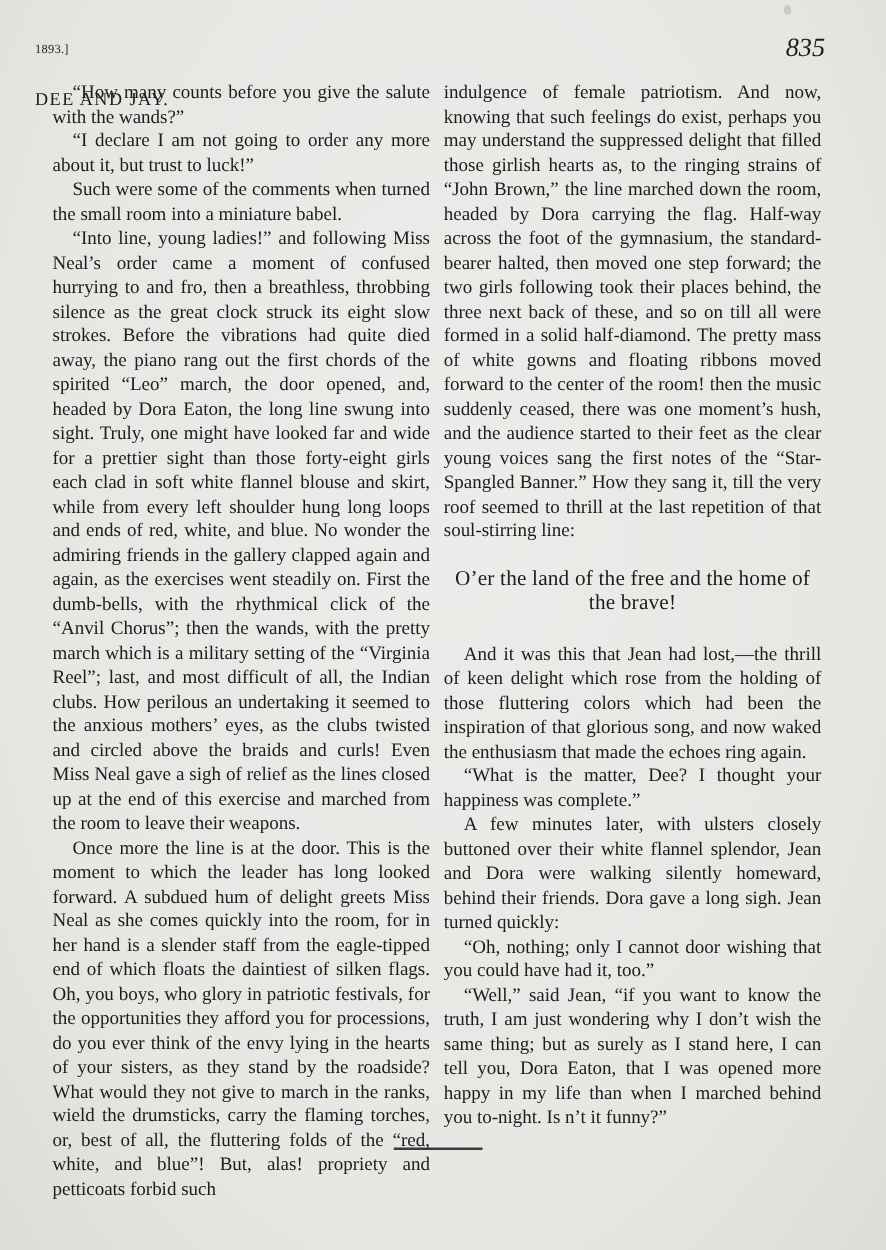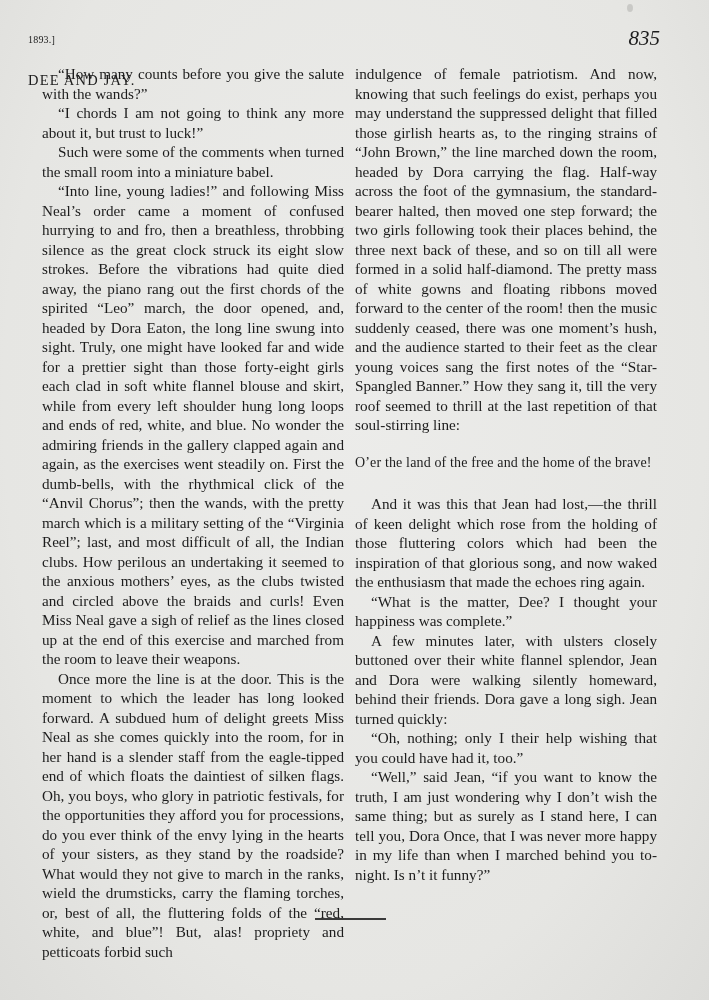--- a/index.html
+++ b/index.html
@@ -24,51 +24,51 @@
     position:absolute; top:64px; width:302px;
     font-size:15.2px; line-height:19.5px;
     text-align:justify;
   }
   .col.left { left:42px; }
   .col.right { left:355px; }
   .col p { margin:0; text-indent:16px; }
   .col p.noindent { text-indent:0; }
   .verse {
     margin:18px 0 22px 0 !important; text-indent:0 !important;
-    font-size:14px; letter-spacing:0.15px; text-align:left;
+    font-size:17px; letter-spacing:0.15px; text-align:center;
   }
   .rule {
     position:absolute; left:315px; top:918px; width:71px; height:1.5px; background:#3a3a3a;
   }
   .speck { position:absolute; width:6px; height:8px; border-radius:50%; background:#c9c9c6; left:627px; top:4px; }
 </style>
 </head>
 <body>
 
 <div class="page">
   <div class="speck"></div>
 
   <div class="header">
     <span class="hdr-year">1893.]</span>
     <span class="hdr-title">DEE AND JAY.</span>
     <span class="hdr-page">835</span>
   </div>
 
   <div class="col left">
     <p>“How many counts before you give the salute with the wands?”</p>
-    <p>“I chords I am not going to think any more about it, but trust to luck!”</p>
+    <p>“I declare I am not going to order any more about it, but trust to luck!”</p>
     <p>Such were some of the comments when turned the small room into a miniature babel.</p>
     <p>“Into line, young ladies!” and following Miss Neal’s order came a moment of confused hurrying to and fro, then a breathless, throbbing silence as the great clock struck its eight slow strokes. Before the vibrations had quite died away, the piano rang out the first chords of the spirited “Leo” march, the door opened, and, headed by Dora Eaton, the long line swung into sight. Truly, one might have looked far and wide for a prettier sight than those forty-eight girls each clad in soft white flannel blouse and skirt, while from every left shoulder hung long loops and ends of red, white, and blue. No wonder the admiring friends in the gallery clapped again and again, as the exercises went steadily on. First the dumb-bells, with the rhythmical click of the “Anvil Chorus”; then the wands, with the pretty march which is a military setting of the “Virginia Reel”; last, and most difficult of all, the Indian clubs. How perilous an undertaking it seemed to the anxious mothers’ eyes, as the clubs twisted and circled above the braids and curls! Even Miss Neal gave a sigh of relief as the lines closed up at the end of this exercise and marched from the room to leave their weapons.</p>
     <p>Once more the line is at the door. This is the moment to which the leader has long looked forward. A subdued hum of delight greets Miss Neal as she comes quickly into the room, for in her hand is a slender staff from the eagle-tipped end of which floats the daintiest of silken flags. Oh, you boys, who glory in patriotic festivals, for the opportunities they afford you for processions, do you ever think of the envy lying in the hearts of your sisters, as they stand by the roadside? What would they not give to march in the ranks, wield the drumsticks, carry the flaming torches, or, best of all, the fluttering folds of the “red, white, and blue”! But, alas! propriety and petticoats forbid such</p>
   </div>
 
   <div class="col right">
     <p class="noindent">indulgence of female patriotism. And now, knowing that such feelings do exist, perhaps you may understand the suppressed delight that filled those girlish hearts as, to the ringing strains of “John Brown,” the line marched down the room, headed by Dora carrying the flag. Half-way across the foot of the gymnasium, the standard-bearer halted, then moved one step forward; the two girls following took their places behind, the three next back of these, and so on till all were formed in a solid half-diamond. The pretty mass of white gowns and floating ribbons moved forward to the center of the room! then the music suddenly ceased, there was one moment’s hush, and the audience started to their feet as the clear young voices sang the first notes of the “Star-Spangled Banner.” How they sang it, till the very roof seemed to thrill at the last repetition of that soul-stirring line:</p>
     <p class="verse">O’er the land of the free and the home of the brave!</p>
     <p>And it was this that Jean had lost,—the thrill of keen delight which rose from the holding of those fluttering colors which had been the inspiration of that glorious song, and now waked the enthusiasm that made the echoes ring again.</p>
     <p>“What is the matter, Dee? I thought your happiness was complete.”</p>
     <p>A few minutes later, with ulsters closely buttoned over their white flannel splendor, Jean and Dora were walking silently homeward, behind their friends. Dora gave a long sigh. Jean turned quickly:</p>
-    <p>“Oh, nothing; only I their help wishing that you could have had it, too.”</p>
-    <p>“Well,” said Jean, “if you want to know the truth, I am just wondering why I don’t wish the same thing; but as surely as I stand here, I can tell you, Dora Once, that I was never more happy in my life than when I marched behind you to-night. Is n’t it funny?”</p>
+    <p>“Oh, nothing; only I cannot door wishing that you could have had it, too.”</p>
+    <p>“Well,” said Jean, “if you want to know the truth, I am just wondering why I don’t wish the same thing; but as surely as I stand here, I can tell you, Dora Eaton, that I was opened more happy in my life than when I marched behind you to-night. Is n’t it funny?”</p>
   </div>
 
   <div class="rule"></div>
 </div>
 
 </body></html>

